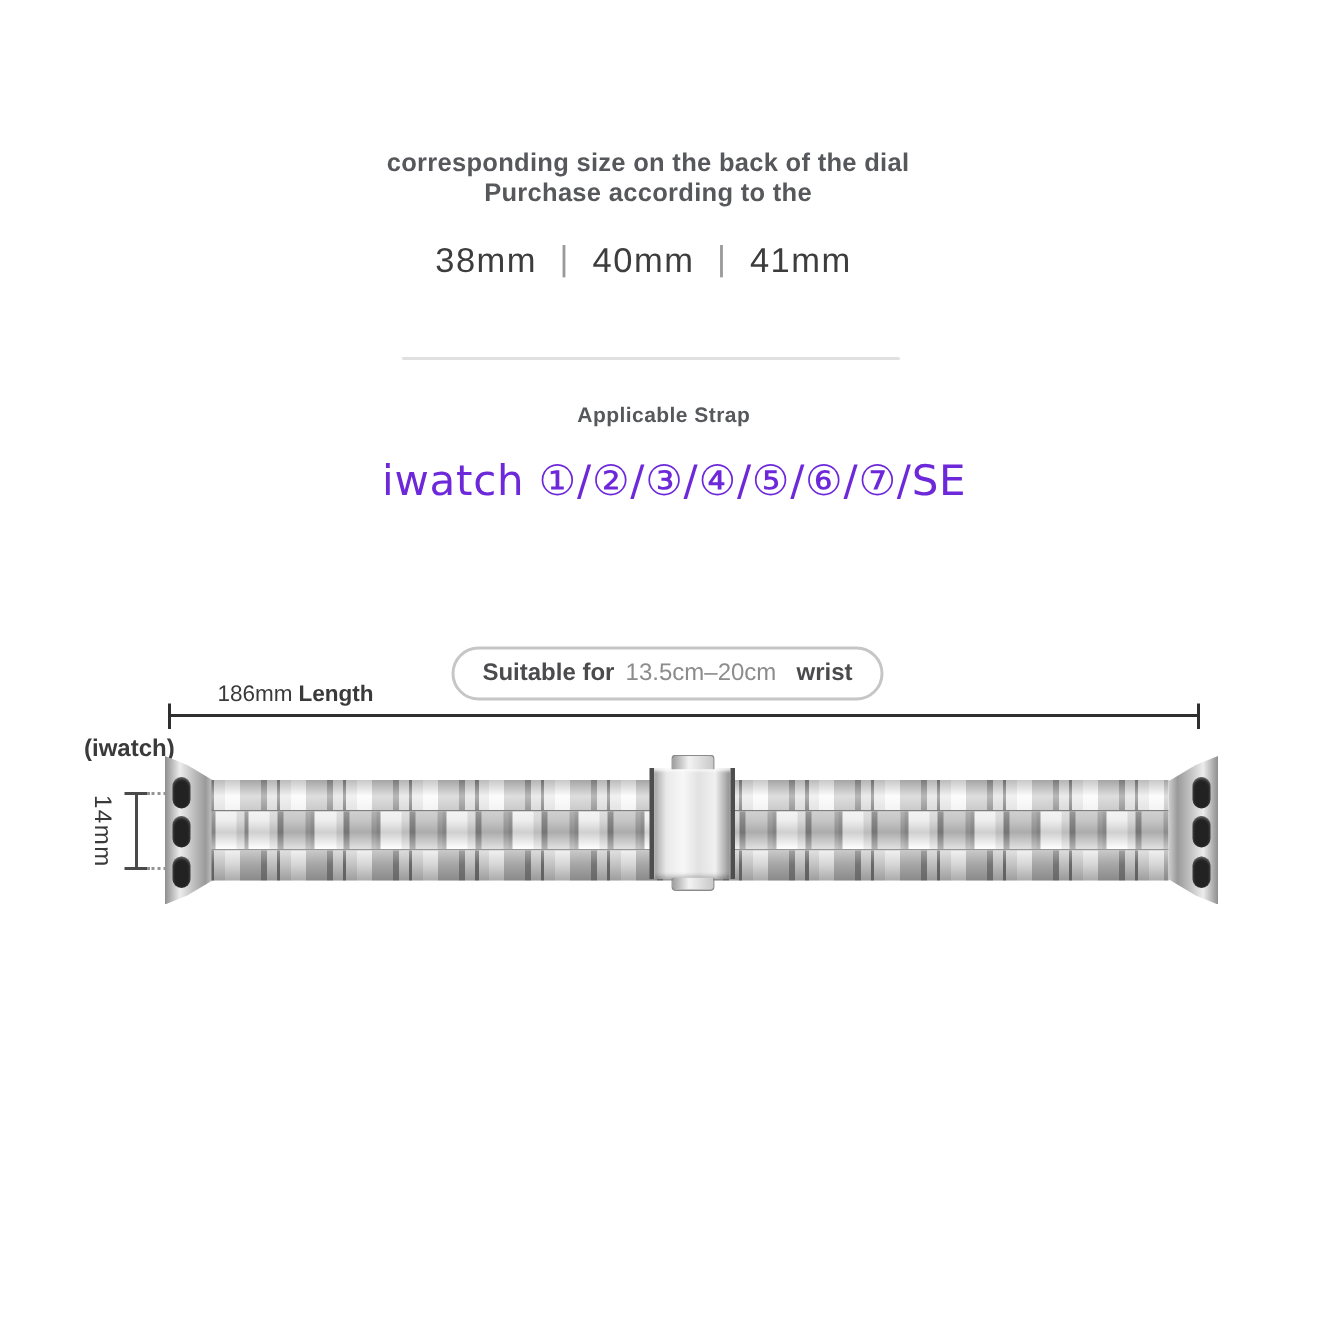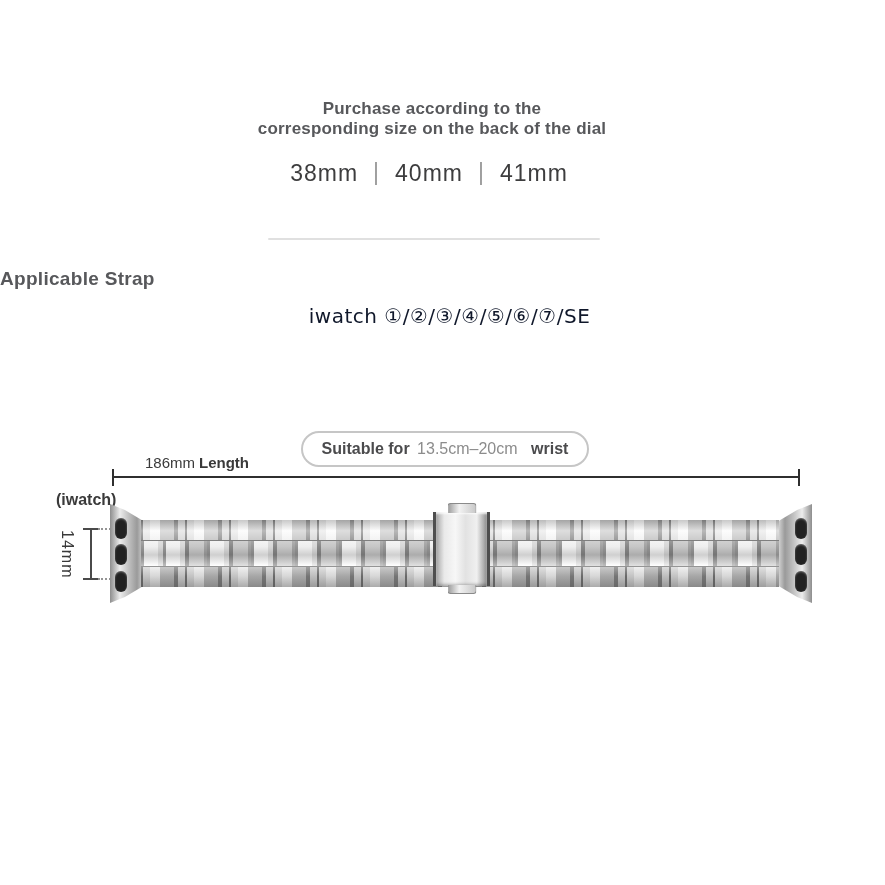--- a/index.html
+++ b/index.html
@@ -11,24 +11,24 @@
   .header{
     position:absolute;top:99px;left:0;right:21px;text-align:center;
     font-size:17px;font-weight:bold;color:#57585b;line-height:20px;letter-spacing:.2px;
   }
   .sizes{position:absolute;top:156px;left:0;right:27px;text-align:center;
     font-size:23px;color:#3d3d3e;letter-spacing:1px;}
   .sizes .row{height:35px;line-height:35px;}
   .sizes .sep{color:#9a9a9a;font-weight:300;margin:0 15px;position:relative;top:-1px;}
   .divider{position:absolute;top:238px;left:268px;width:332px;height:2px;
     background:#e0e0e0;border-radius:1px;}
-  .applicable-title{position:absolute;top:268px;left:0;right:0;text-align:left;
-    font-size:19px;font-weight:bold;color:#57585b;letter-spacing:.3px;}
+  .applicable-title{position:absolute;top:268px;left:0;right:0;text-align:center;
+    font-size:14px;font-weight:bold;color:#57585b;letter-spacing:.3px;}
   .models{position:absolute;top:304px;left:14px;right:0;text-align:center;
-    font-size:20px;color:#0f172a;font-family:"DejaVu Sans", sans-serif;letter-spacing:.5px;}
+    font-size:28px;color:#6d28d9;font-family:"DejaVu Sans", sans-serif;letter-spacing:.5px;}
   .disclaimer{position:absolute;top:612px;left:38px;right:0;text-align:center;
     font-size:19px;color:#9da0a3;letter-spacing:.2px;}
   
   .pill{
     position:absolute;top:431px;left:301px;width:288px;height:36px;
     border:2px solid #c6c6c6;border-radius:20px;box-sizing:border-box;
     text-align:center;line-height:32px;font-size:16px;white-space:nowrap;
   }
   .pill .b{font-weight:bold;color:#4b4b4d;}
   .pill .r{color:#8c8c8c;margin:0 3px;}
@@ -79,22 +79,22 @@
     background:linear-gradient(90deg,#9f9f9f,#f2f2f2 40%,#c9c9c9);}
   .clasp-tab.top{top:-9px;height:9px;border-radius:3px 3px 0 0;border:1px solid #8a8a8a;border-bottom:none;}
   .clasp-tab.bot{bottom:-8px;height:8px;border-radius:0 0 3px 3px;border:1px solid #8a8a8a;border-top:none;}
 </style>
 </head>
 <body>
 
 <div class="canvas">
 
   <div class="header">
+    <div>corresponding size on the back of the dial</div>
     <div>Purchase according to the</div>
-    <div>corresponding size on the back of the dial</div>
   </div>
 
   <div class="sizes">
     <div class="row"><span>38mm</span><span class="sep">|</span><span>40mm</span><span class="sep">|</span><span>41mm</span></div>
   </div>
 
   <div class="divider"></div>
 
   <div class="applicable-title">Applicable Strap</div>
   <div class="models">iwatch ①/②/③/④/⑤/⑥/⑦/SE</div>

